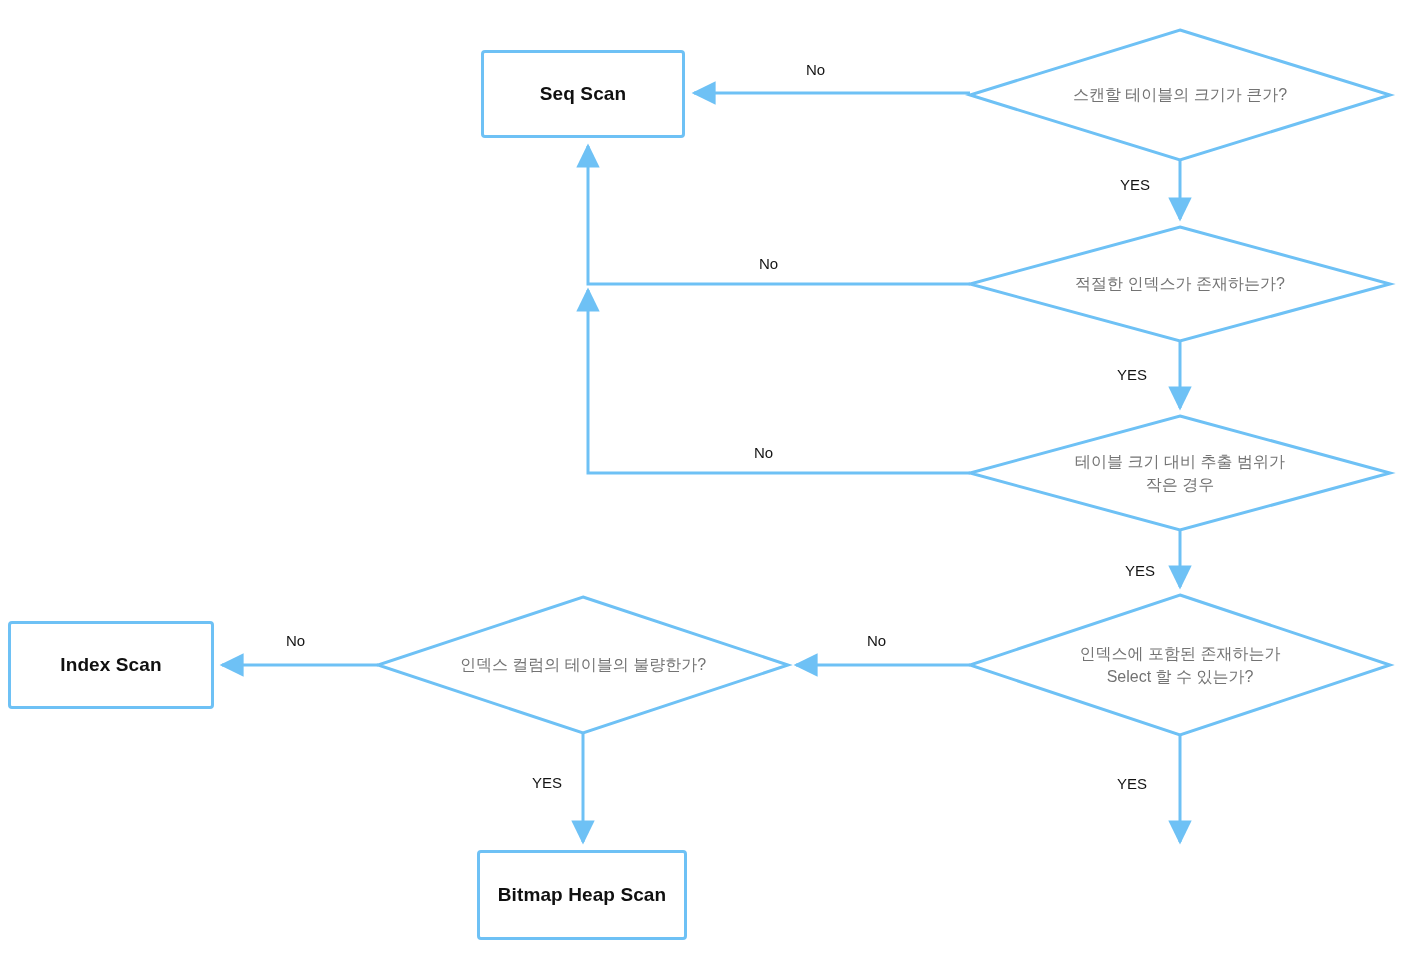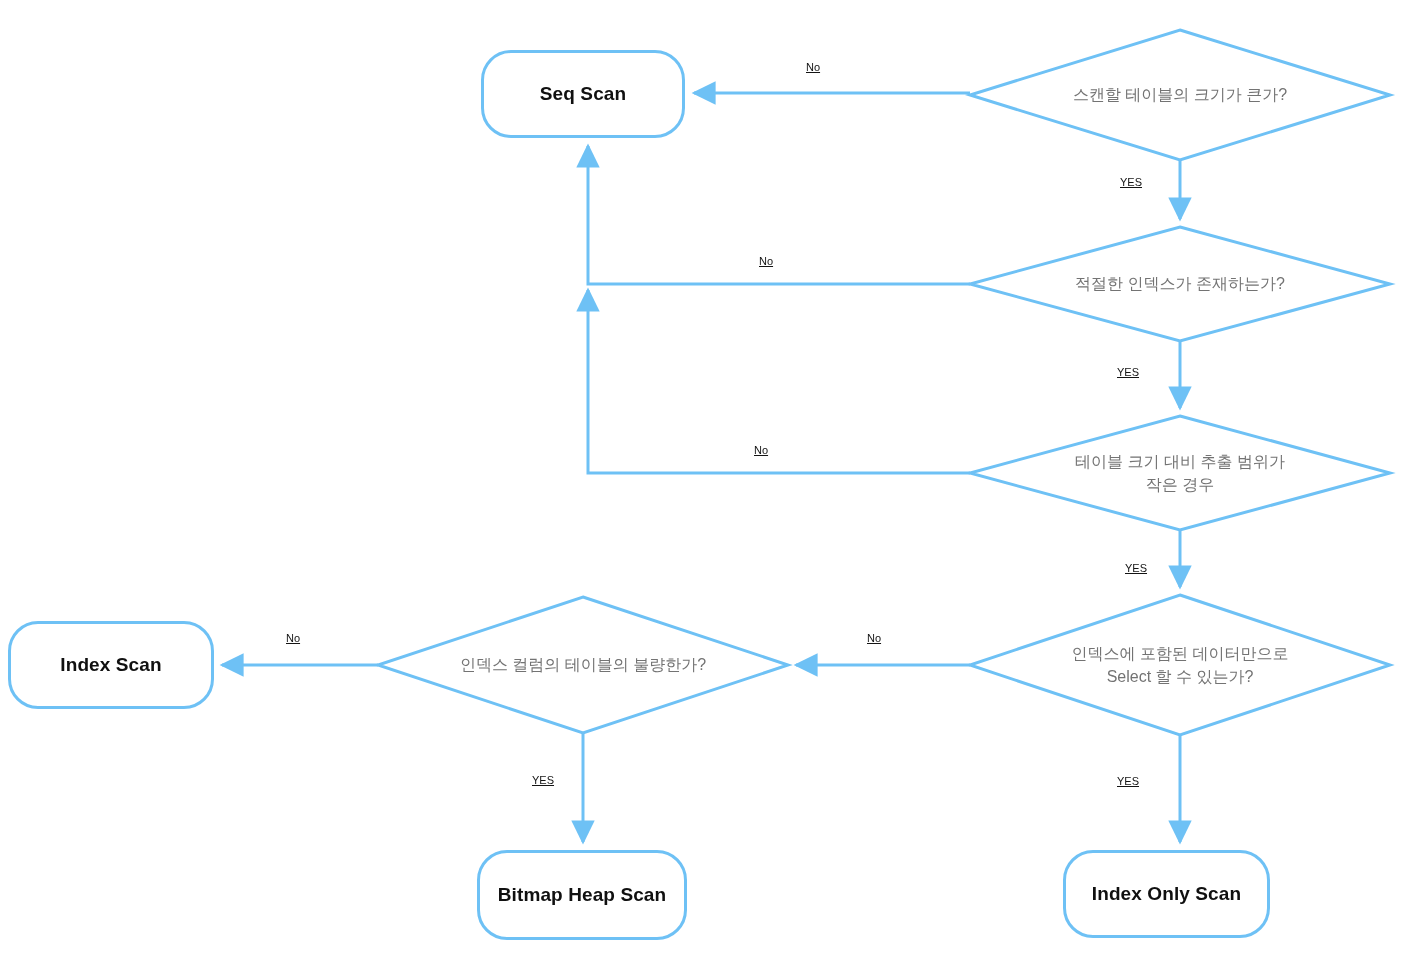--- a/index.html
+++ b/index.html
@@ -23,21 +23,21 @@
     left: 0;
     top: 0;
     width: 1408px;
     height: 958px;
     pointer-events: none;
   }
   .node-box {
     position: absolute;
     box-sizing: border-box;
     border: 3px solid #6EC1F5;
-    border-radius: 30px;
+    border-radius: 4px;
     background: #ffffff;
     display: flex;
     align-items: center;
     justify-content: center;
     font-weight: bold;
     font-size: 19px;
     color: #101010;
     letter-spacing: 0.1px;
   }
   .diamond-label {
@@ -47,25 +47,24 @@
     justify-content: center;
     text-align: center;
     font-size: 16px;
     color: #737373;
     line-height: 1.45;
     white-space: pre-line;
     pointer-events: none;
   }
   .edge-label {
     position: absolute;
-    font-size: 11px;
+    font-size: 15px;
     color: #141414;
     white-space: nowrap;
     pointer-events: none;
-    text-decoration: underline;
   }
 </style>
 </head>
 <body>
 
 <div id="canvas">
 
   <svg id="wires" viewBox="0 0 1408 958">
     <defs>
       <marker id="arrowhead" markerWidth="9" markerHeight="9" refX="7.2" refY="4.5" orient="auto" markerUnits="strokeWidth">
@@ -115,32 +114,29 @@
   </div>
 
   <div class="node-box" style="left:8px; top:621px; width:206px; height:88px;">
     <span>Index Scan</span>
   </div>
 
   <div class="node-box" style="left:477px; top:850px; width:210px; height:90px;">
     <span>Bitmap Heap Scan</span>
   </div>
 
-  <div class="node-box" style="left:1063px; top:850px; width:207px; height:88px;">
-    <span>Index Only Scan</span>
-  </div>
 
   <div class="diamond-label" style="left:1000px; top:70px; width:360px; height:50px;">스캔할 테이블의 크기가 큰가?</div>
 
   <div class="diamond-label" style="left:1000px; top:259px; width:360px; height:50px;">적절한 인덱스가 존재하는가?</div>
 
   <div class="diamond-label" style="left:1000px; top:441px; width:360px; height:64px;">테이블 크기 대비 추출 범위가
 작은 경우</div>
 
-  <div class="diamond-label" style="left:1000px; top:633px; width:360px; height:64px;">인덱스에 포함된 데이터만으로
+  <div class="diamond-label" style="left:1000px; top:633px; width:360px; height:64px;">인덱스에 포함된 존재하는가
 Select 할 수 있는가?</div>
 
   <div class="diamond-label" style="left:403px; top:640px; width:360px; height:50px;">인덱스 컬럼의 테이블의 불량한가?</div>
 
   <div class="edge-label" style="left:806px; top:61px;">No</div>
   <div class="edge-label" style="left:1120px; top:176px;">YES</div>
   <div class="edge-label" style="left:759px; top:255px;">No</div>
   <div class="edge-label" style="left:1117px; top:366px;">YES</div>
   <div class="edge-label" style="left:754px; top:444px;">No</div>
   <div class="edge-label" style="left:1125px; top:562px;">YES</div>

